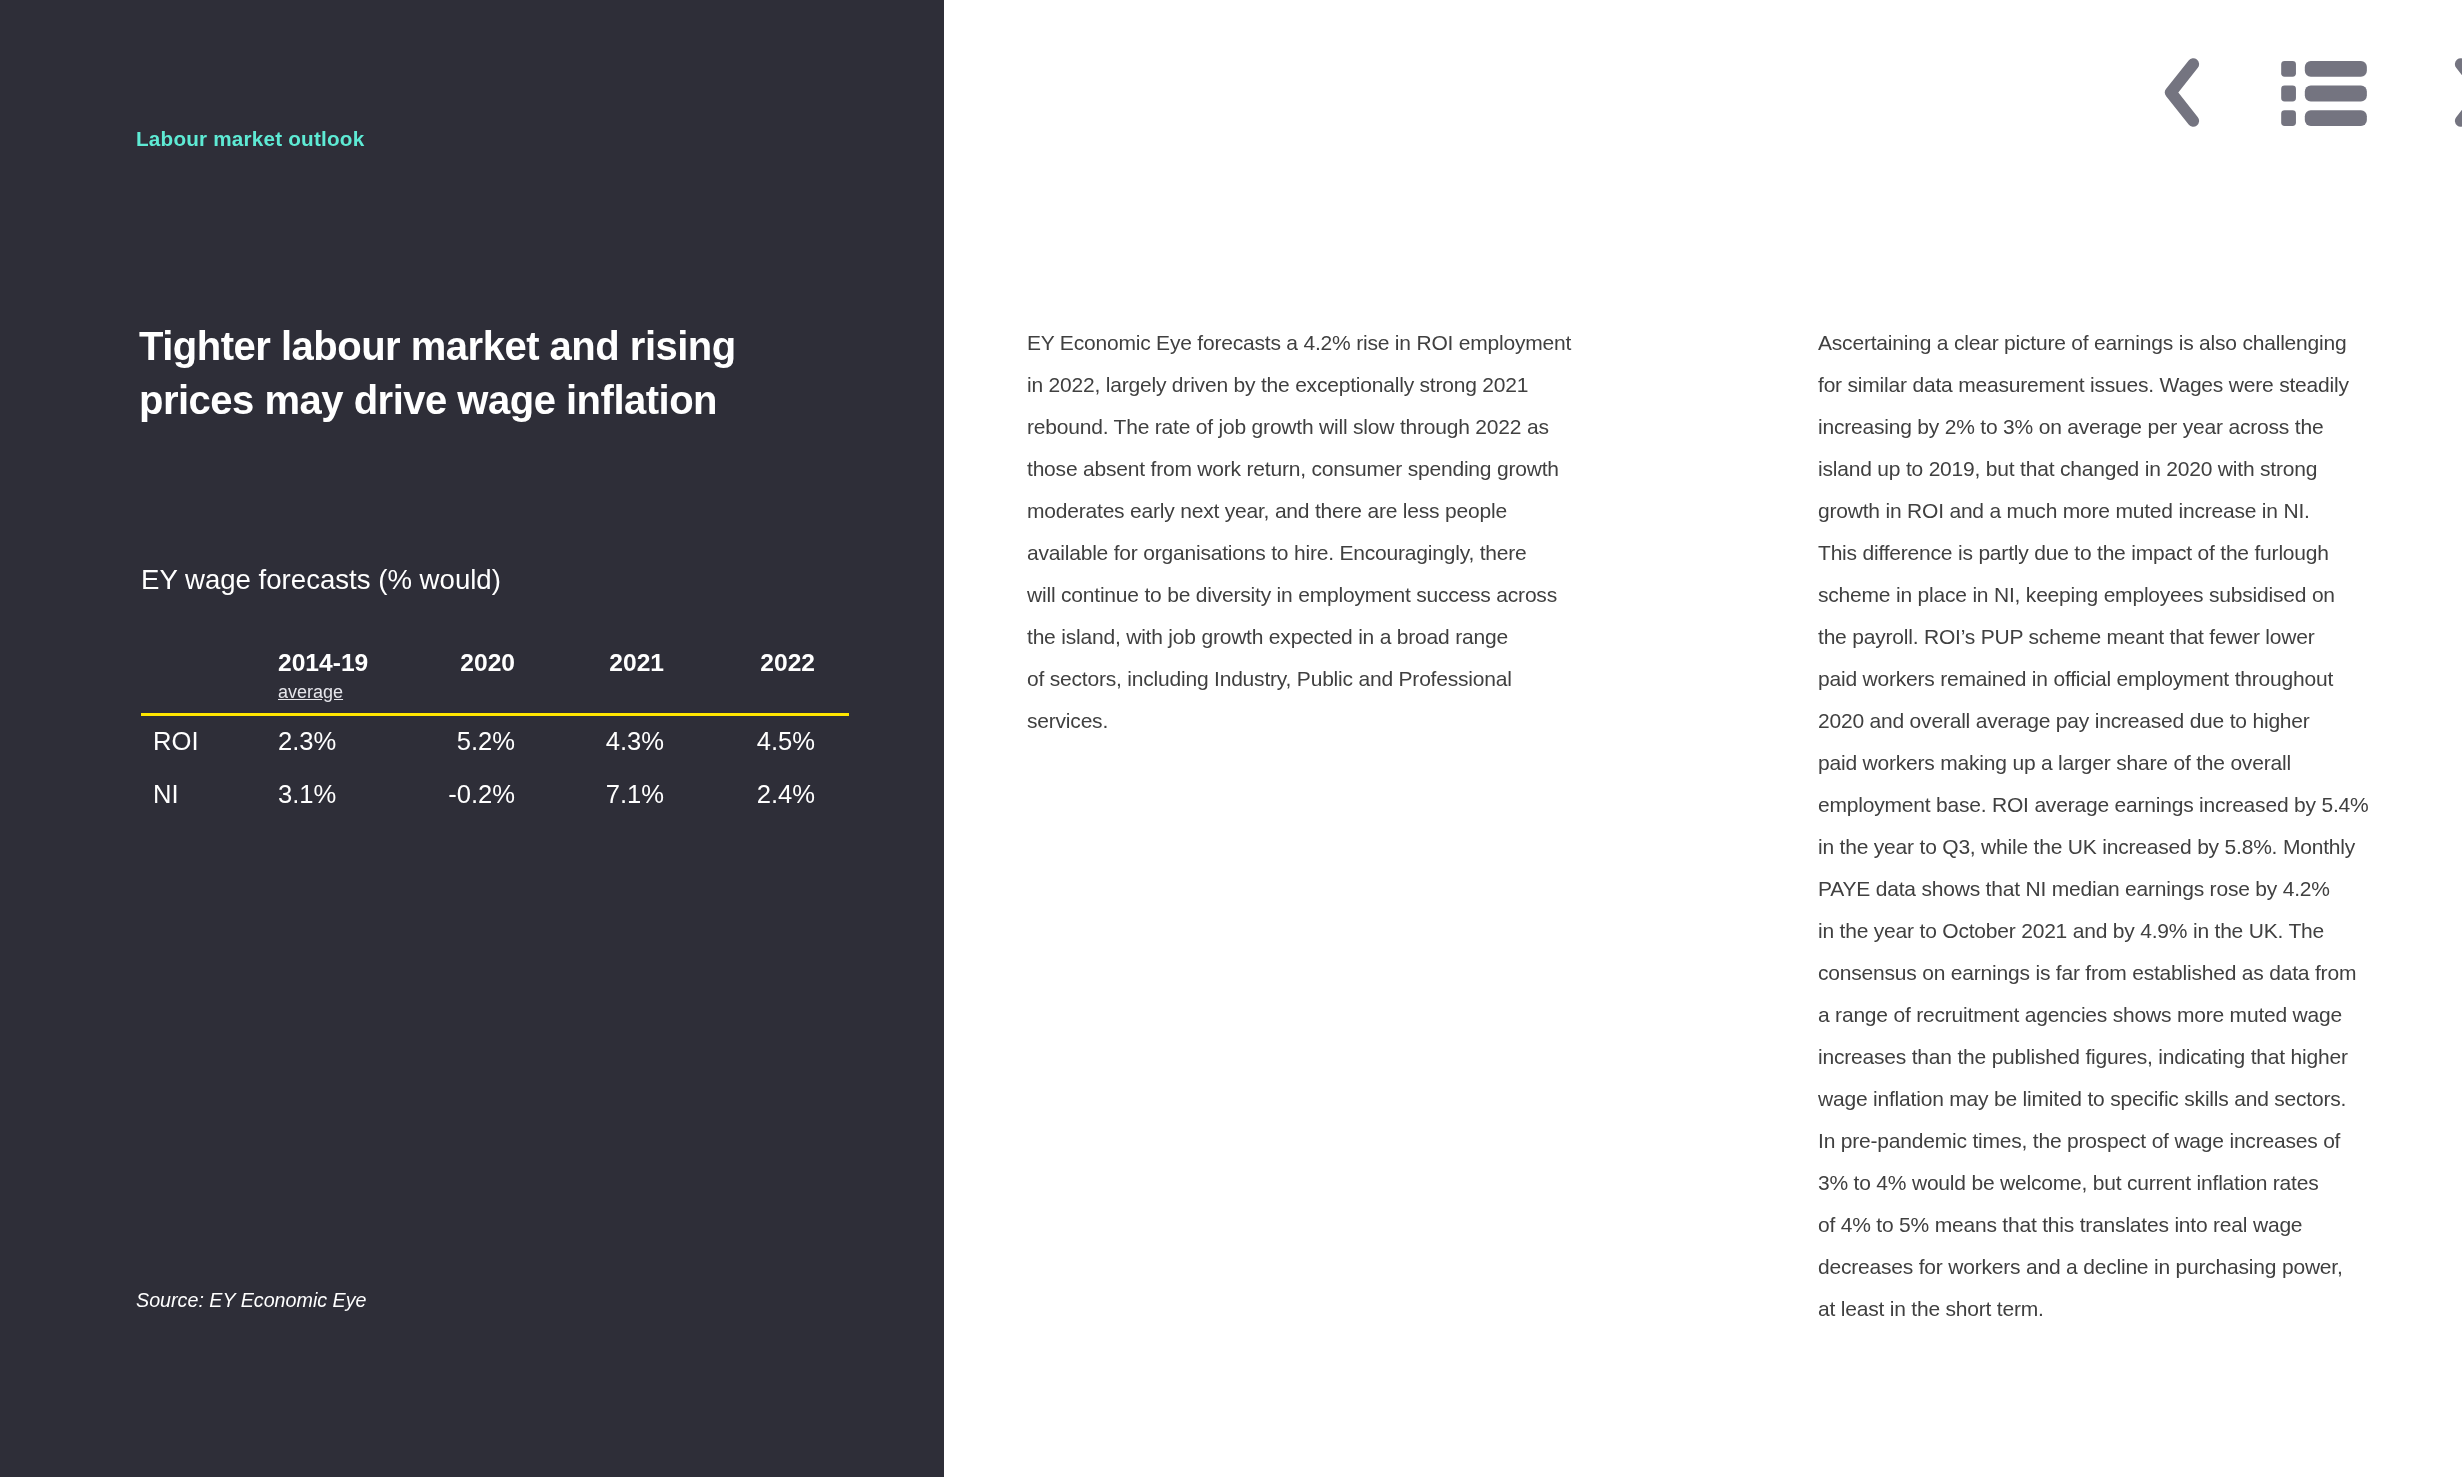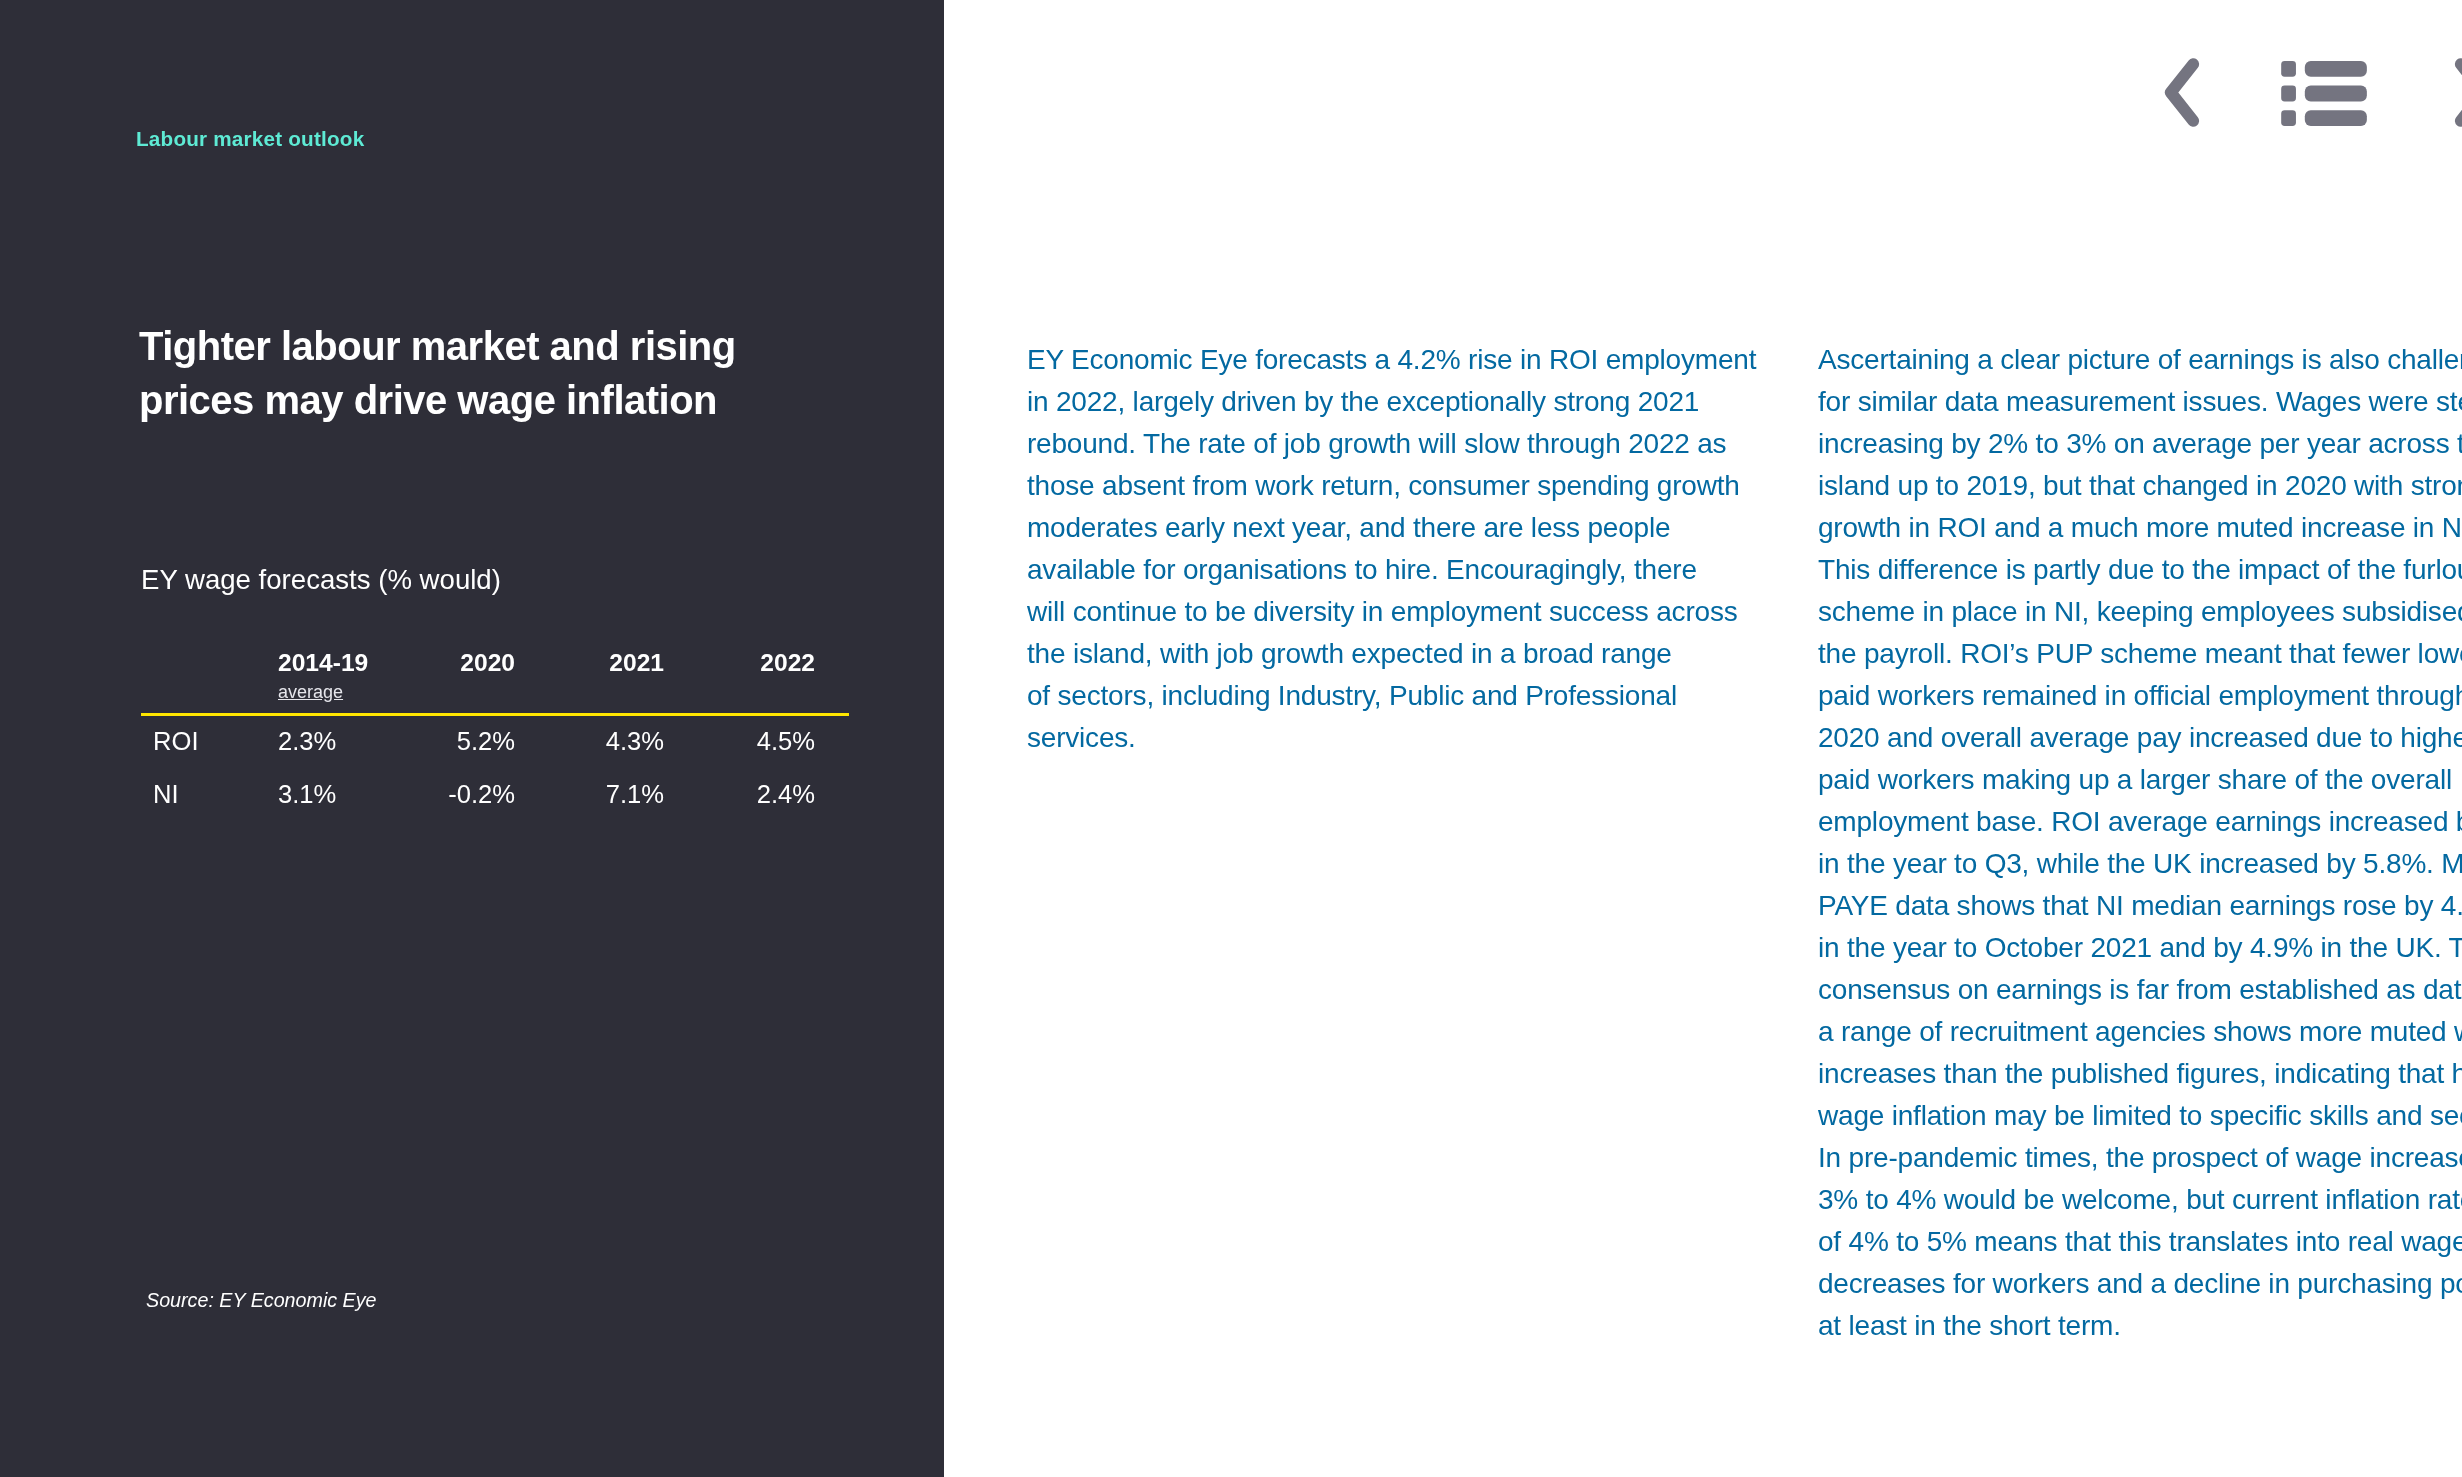--- a/index.html
+++ b/index.html
@@ -68,34 +68,34 @@
   .t-cell.c-left  { text-align: left; }
   .t-cell.c-right { text-align: right; }
   .t-divider {
     position: absolute;
     left: 0; top: 64px;
     width: 708px; height: 3px;
     background: #ffe600;
   }
   .source-note {
     position: absolute;
-    left: 146px; top: 1289px;
+    left: 136px; top: 1289px;
     font-size: 19.7px;
     font-style: italic;
     color: #ffffff;
   }
 
   
   .body-col {
     position: absolute;
-    top: 339px;
-    font-size: 28px;
+    top: 322px;
+    font-size: 21px;
     line-height: 42px;
     letter-spacing: -0.2px;
-    color: #0369a1;
+    color: #404040;
     white-space: pre-line;
   }
   .body-col-1 { left: 1027px; width: 739px; }
   .body-col-2 { left: 1818px; width: 749px; }
 
   
   .nav-group {
     position: absolute;
     left: 2157px; top: 58px;
     width: 345px; height: 74px;

